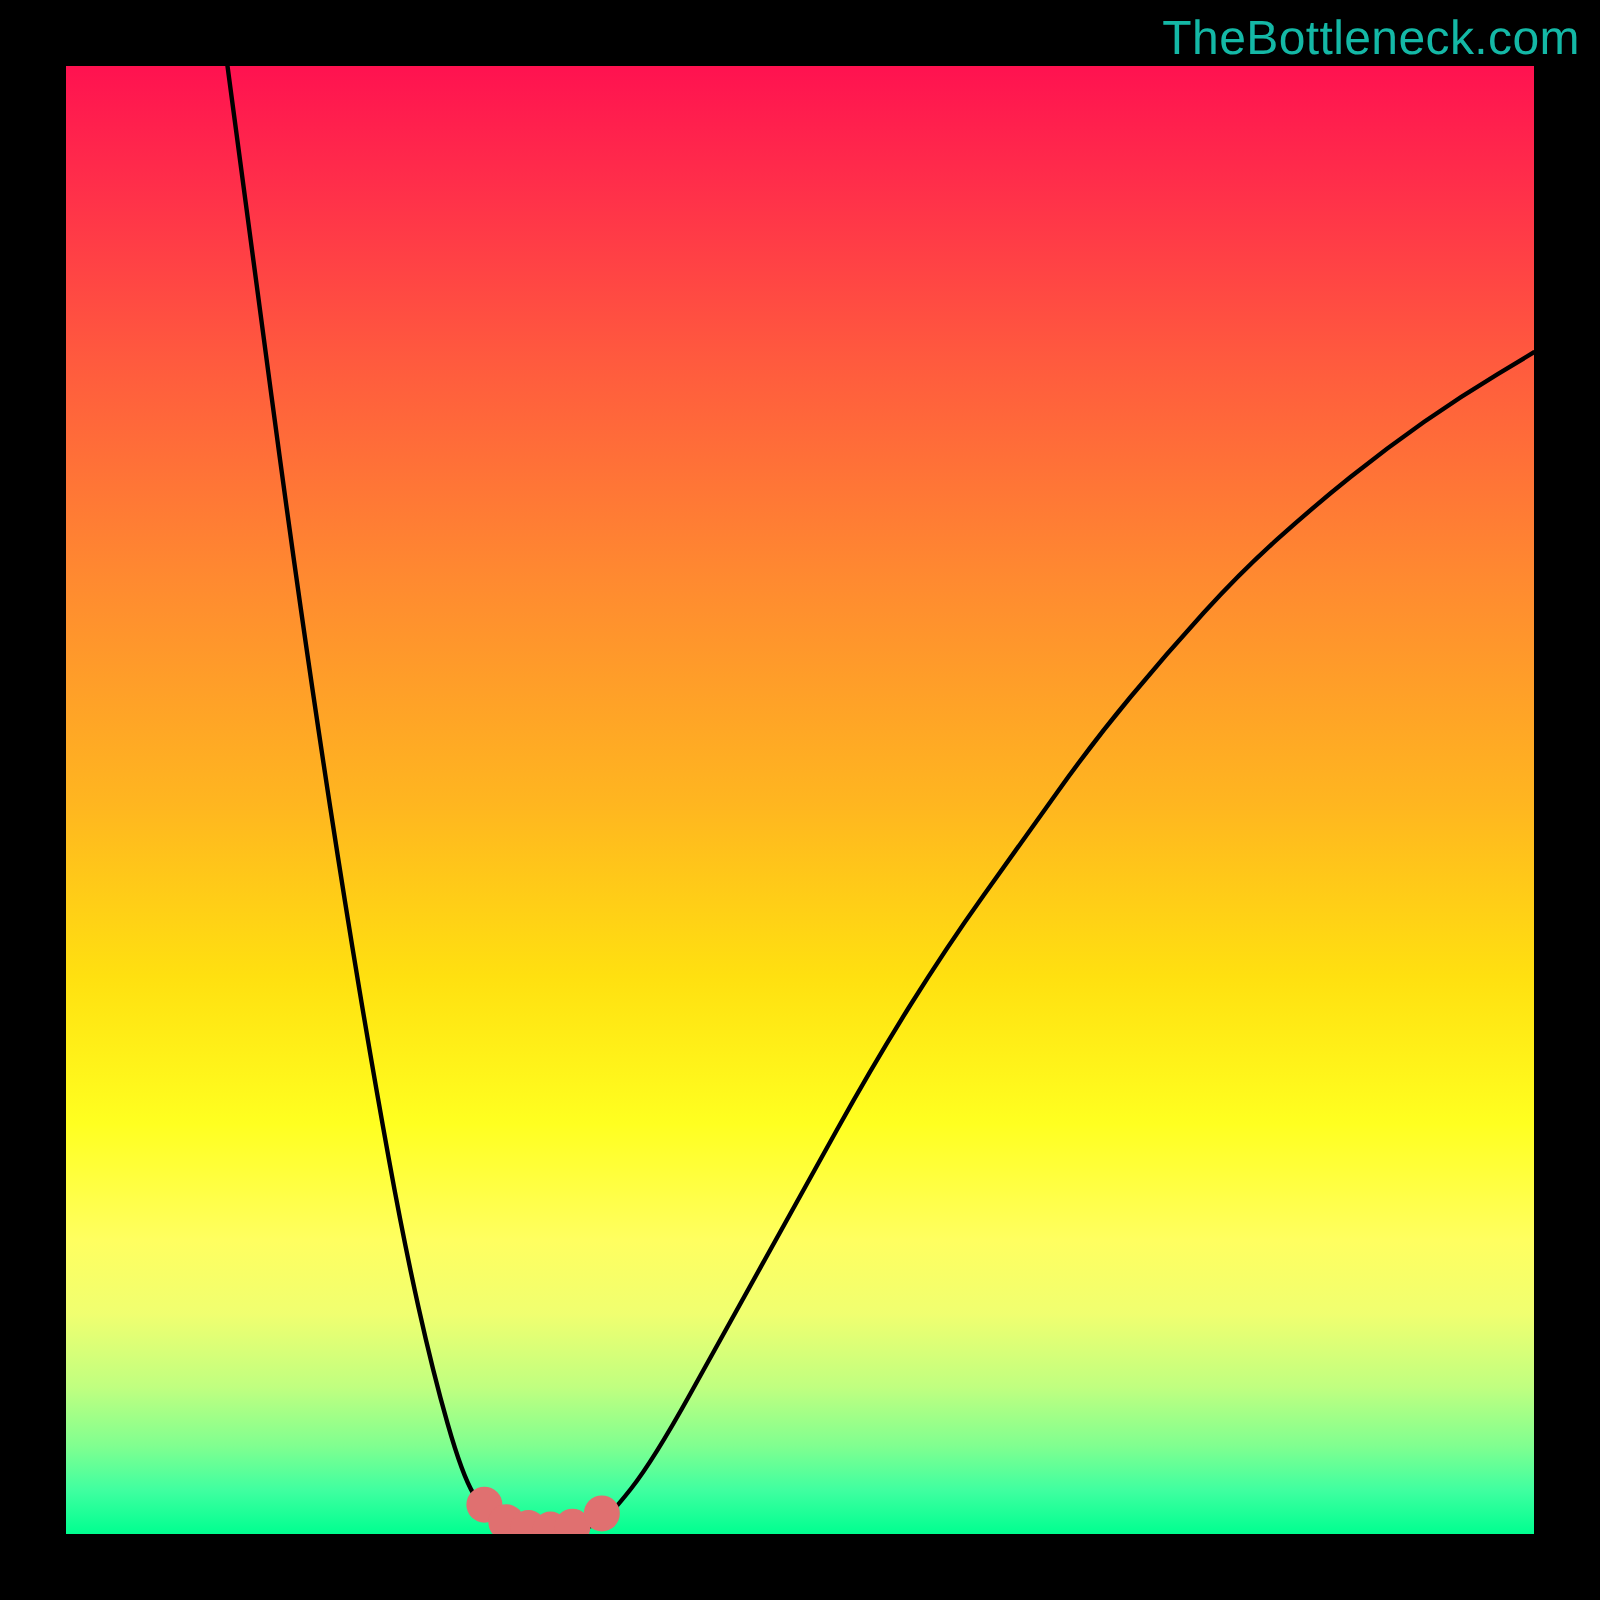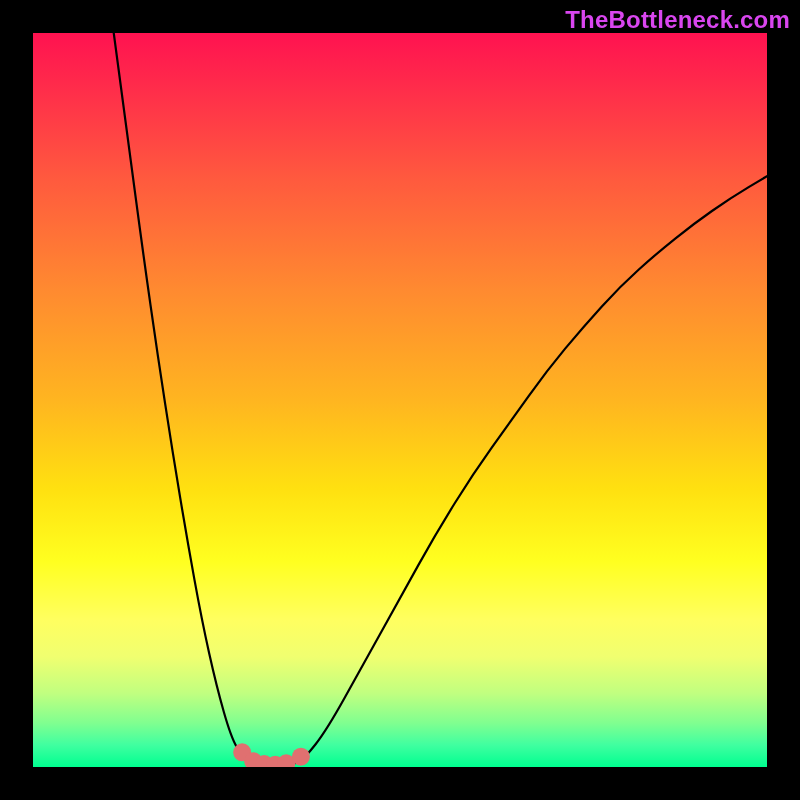--- a/index.html
+++ b/index.html
@@ -29,22 +29,22 @@
       #40ffa0 97%,
       #00ff90 100%
     );
   }
   .watermark {
     position: absolute;
     top: 6px;
     right: 10px;
     font-family: Arial, Helvetica, sans-serif;
     font-size: 24px;
-    font-weight: bold;
-    color: #d946ef;
+    font-weight: normal;
+    color: #14b8a6;
     letter-spacing: 0.2px;
   }
   svg.curve {
     position: absolute;
     left: 0; top: 0;
     width: 100%;
     height: 100%;
   }
   .bead {
     fill: #e07070;

